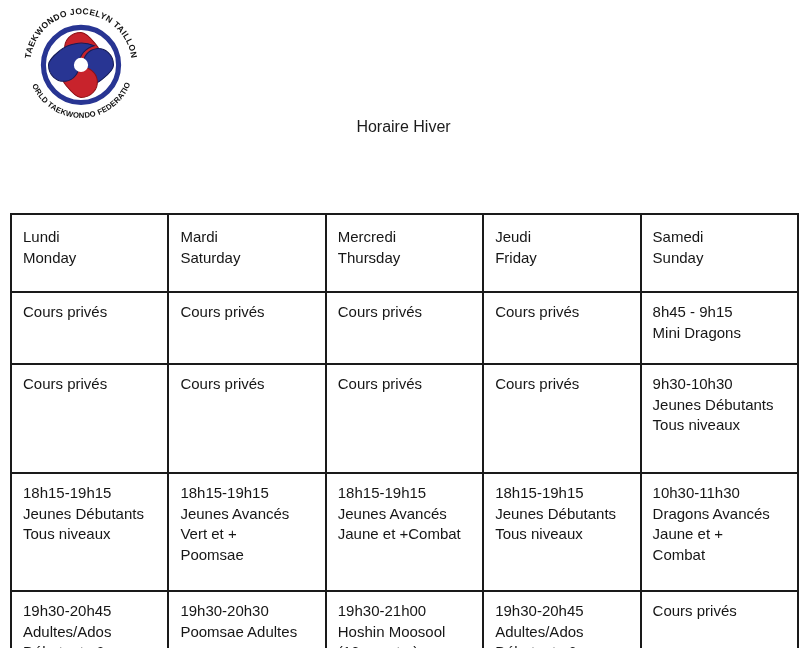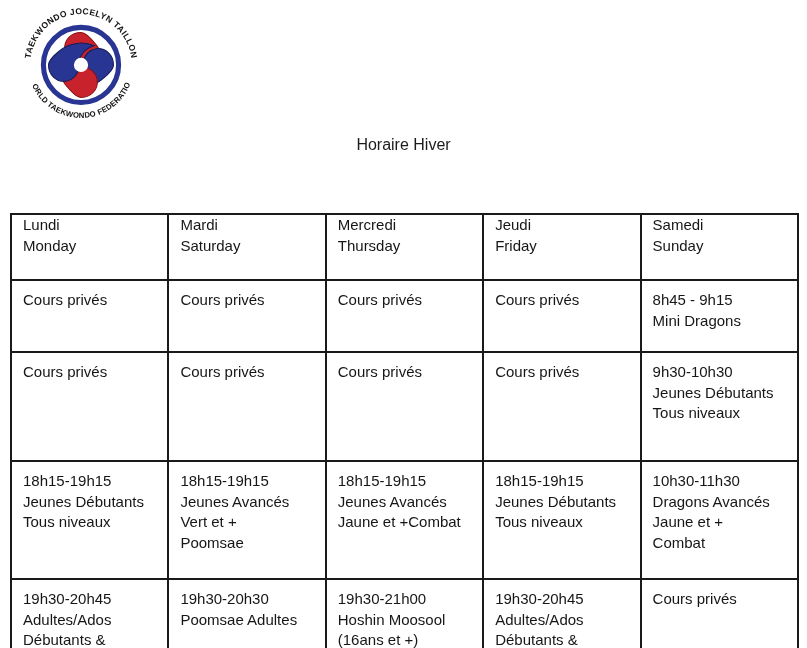--- a/index.html
+++ b/index.html
@@ -20,21 +20,21 @@
   .logo {
     position: absolute;
     left: 18px;
     top: 6px;
     width: 126px;
     height: 122px;
   }
   
   .title-block {
     position: absolute;
-    top: 131px;
+    top: 113px;
     left: 0;
     width: 100%;
     text-align: center;
   }
   .title-line {
     font-size: 16px;
     line-height: 27px;
     color: #1c1c1c;
     white-space: pre-line;
   }
@@ -50,21 +50,21 @@
   table.schedule td {
     border: 2px solid #1a1a1a;
     vertical-align: top;
     padding: 9px 8px 4px 11px;
     font-size: 15px;
     line-height: 20.5px;
     color: #161616;
     white-space: pre-line;
     overflow: hidden;
   }
-  table.schedule tr.hdr td { padding-top: 0; }
+  table.schedule tr.hdr td { padding-top: 12px; }
   tr.r-hdr  td { height: 60px; }
   tr.r-0    td { height: 57px; }
   tr.r-1    td { height: 94px; }
   tr.r-2    td { height: 103px; margin-top: 40px; }
   tr.r-3    td { height: 112px; }
 </style>
 </head>
 <body>
 
 <div class="page">

